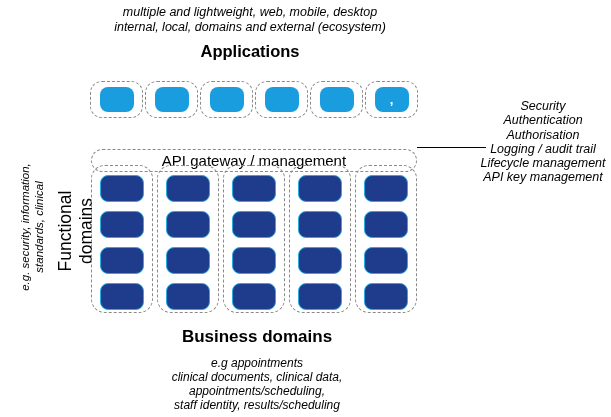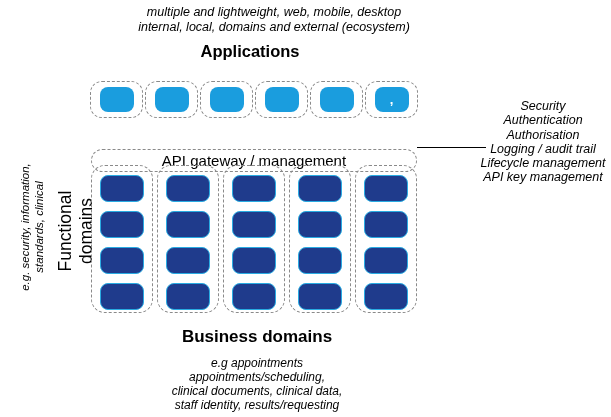--- a/index.html
+++ b/index.html
@@ -2,21 +2,21 @@
 <html style="--app-blue: #1a9dde; --navy: #1f3b8c; --cyan: #29abe2; --dash: #8a8a8a;"><head>
 <meta charset="utf-8">
 <style>
   html,body { margin:0; padding:0; background:#fff; }
   .canvas {
     position:relative; width:611px; height:417px; background:#fff;
     font-family:"Liberation Sans", sans-serif; color:#000; overflow:hidden;
   }
   .top-note {
     position:absolute; top:5px; left:0; width:500px; text-align:center;
-    font-style:italic; font-size:12.5px; line-height:15px;padding-left:24px;
+    font-style:italic; font-size:12.5px; line-height:15px;
   }
   .apps-title {
     position:absolute; top:42px; left:0; width:500px; text-align:center;
     font-size:16.5px;
     font-weight:bold;
   }
   .apps-row { position:absolute; left:90px; top:81px; display:flex; gap:2px; }
   .app-cell {
     width:53px; height:37px; border:1px dashed var(--dash,#8a8a8a);
     border-radius:12px; box-sizing:border-box;
@@ -153,18 +153,18 @@
       <div class="domain-box"></div>
       <div class="domain-box"></div>
       <div class="domain-box"></div>
     </div>
   </div>
 
   <div class="biz-title">Business domains</div>
 
   <div class="biz-examples">
     <div>e.g appointments</div>
+    <div>clinical documents, clinical data,</div>
     <div>appointments/scheduling,</div>
-    <div>clinical documents, clinical data,</div>
-    <div>staff identity, results/requesting</div>
+    <div>staff identity, results/scheduling</div>
   </div>
 
 </div>
 
 </body></html>

